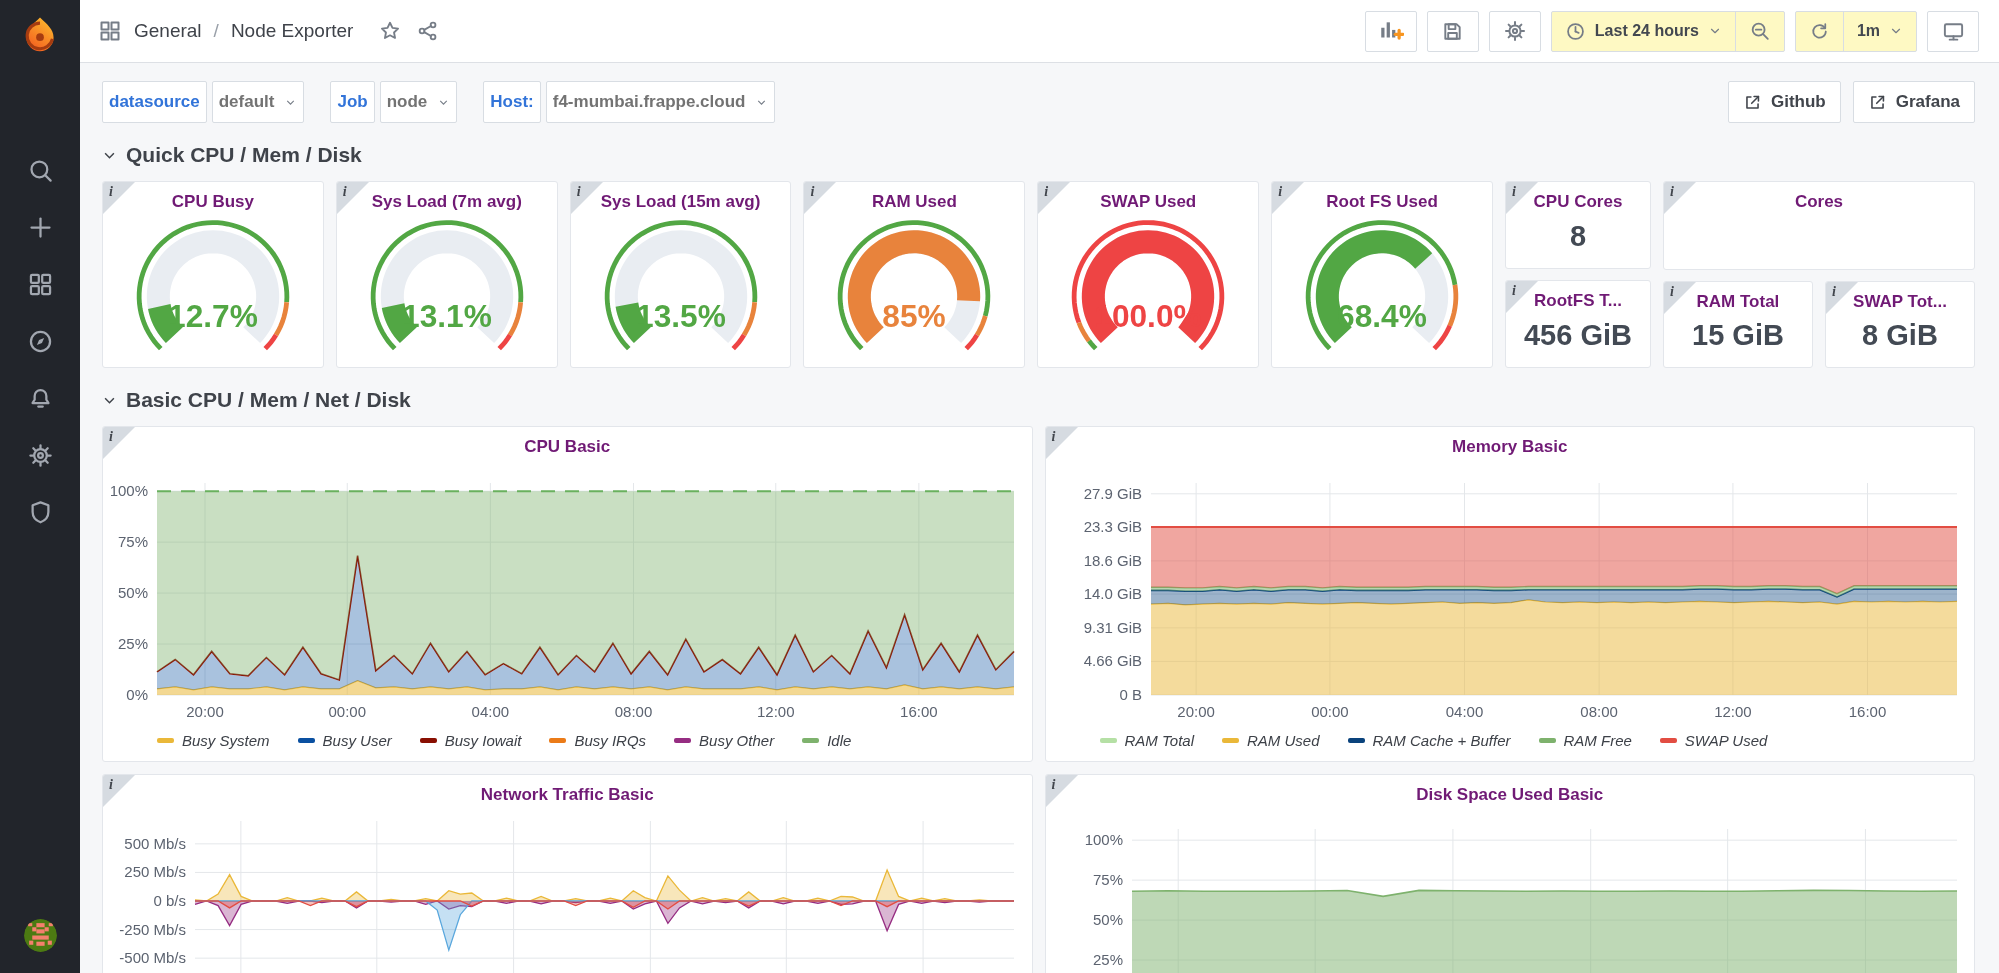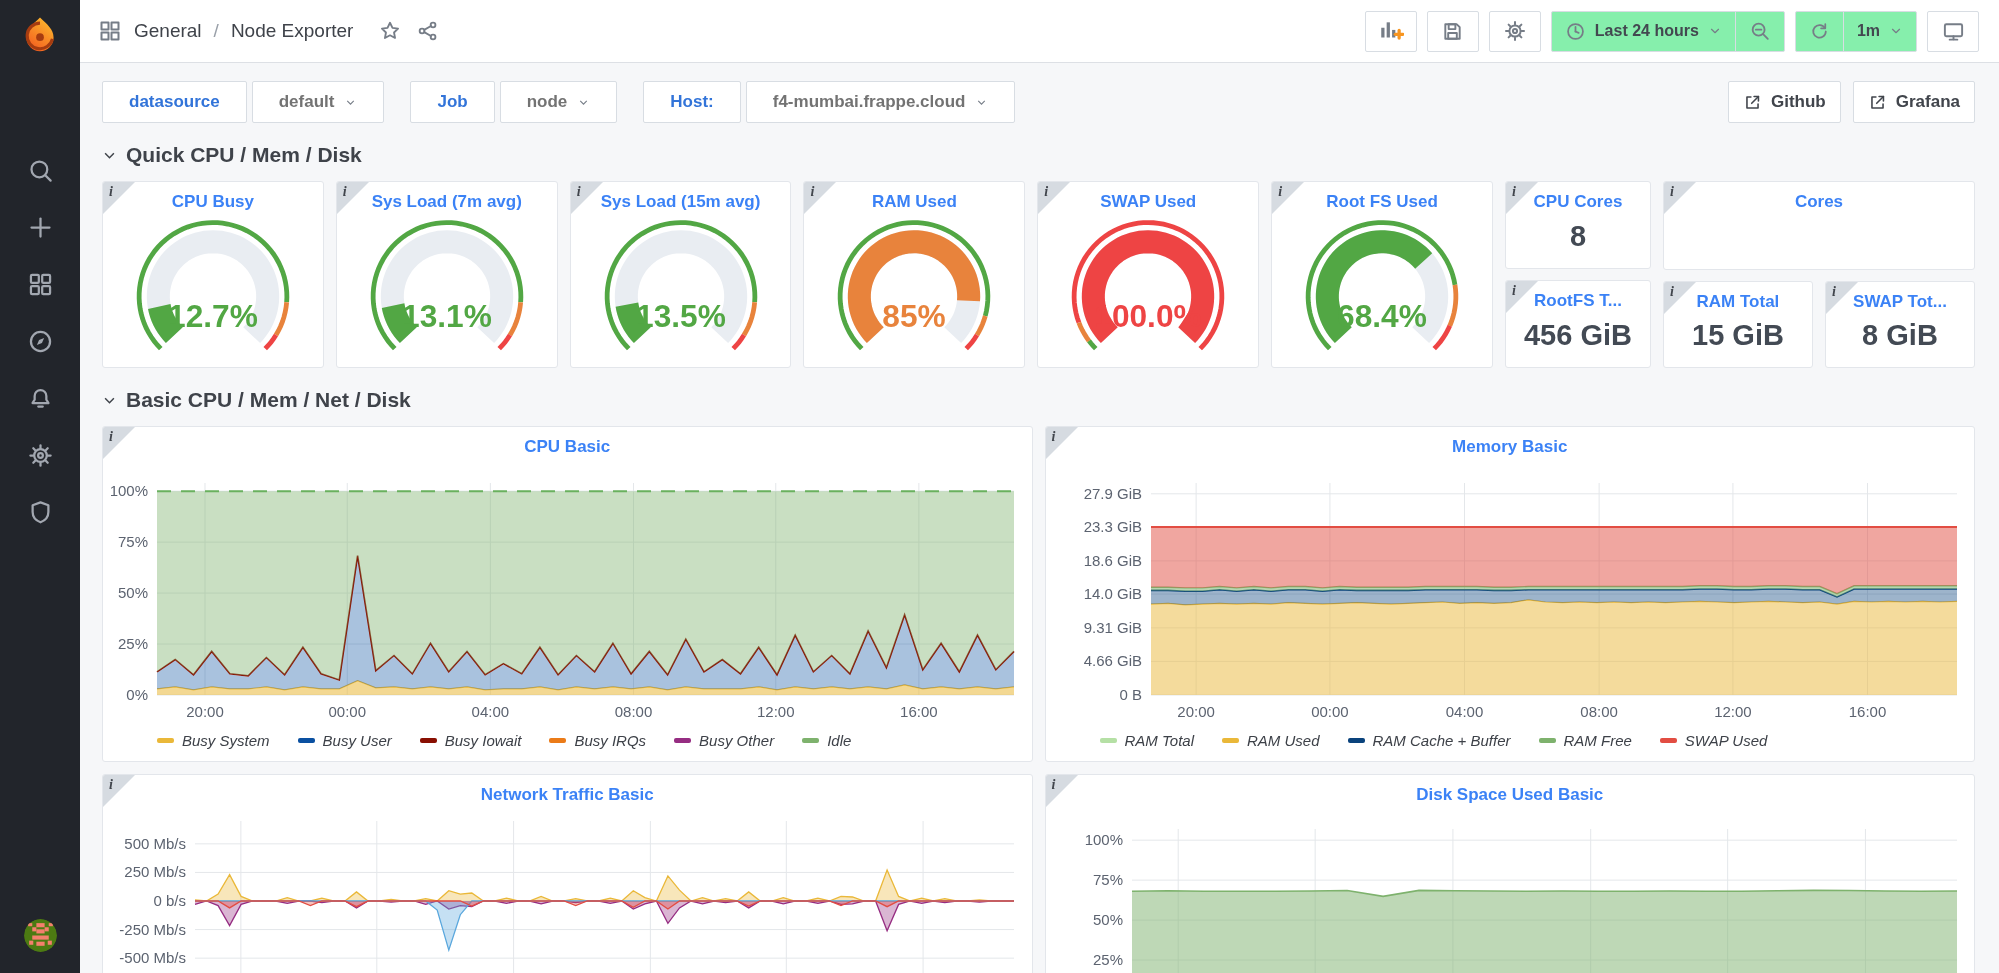--- a/index.html
+++ b/index.html
@@ -21,47 +21,47 @@
   .navbar { height:63px; background:#fff; border-bottom:1px solid #dde0e5; display:flex; align-items:center; padding:0 20px 0 18px; flex:none; }
   .crumb-icon svg, .nav-ic svg { display:block; }
   .crumb { display:flex; align-items:center; gap:12px; }
   .crumb-txt { font-size:19px; color:#3f434a; cursor:pointer; }
   .crumb-sep { font-size:19px; color:#9aa0a9; }
   .crumb-act { display:flex; align-items:center; gap:16px; margin-left:14px; }
   .nav-right { margin-left:auto; display:flex; align-items:center; gap:10px; }
   .btn { display:flex; align-items:center; justify-content:center; gap:9px; height:41px; background:#fff;
     border:1px solid #d8dde3; border-radius:2px; cursor:pointer; color:#4a5058; font-size:17px; padding:0 12px; }
   .btn.sq { width:52px; padding:0; }
-  .btn-group { display:flex; align-items:stretch; border:1px solid #d8dde3; border-radius:2px; background:#86efac; height:41px; }
+  .btn-group { display:flex; align-items:stretch; border:1px solid #d8dde3; border-radius:2px; background:#fef9c3; height:41px; }
   .btn-group .seg { display:flex; align-items:center; gap:9px; padding:0 13px; cursor:pointer; }
   .btn-group .seg + .seg { border-left:1px solid #d8dde3; }
   .ic { stroke:#767d87; fill:none; stroke-width:2; stroke-linecap:round; stroke-linejoin:round; }
   .tp-label { font-weight:600; color:#434850; }
 
   
   .varbar { display:flex; align-items:center; padding:18px 24px 0 22px; flex:none; }
   .vars { display:flex; gap:26px; }
   .var-pair { display:flex; gap:5px; }
   .vbtn { height:42px; display:flex; align-items:center; gap:10px; background:#fff; border:1px solid #d8dde3;
-    border-radius:2px; padding:0 26px; font-size:17px; cursor:pointer; }
+    border-radius:2px; padding:0 6px; font-size:17px; cursor:pointer; }
   .vlabel { color:#3274d9; font-weight:600; }
   .vvalue { color:#737373; font-weight:700; }
   .links { margin-left:auto; display:flex; gap:12px; }
   .lbtn { height:42px; display:flex; align-items:center; gap:9px; background:#fff; border:1px solid #d8dde3;
     border-radius:2px; padding:0 14px; font-size:17px; font-weight:600; color:#41454c; cursor:pointer; }
 
   
   .content { padding:0 24px 0 22px; flex:1; }
   .sec-head { display:flex; align-items:center; gap:9px; margin:20px 0 14px 0; font-size:21px; font-weight:700; color:#3f434a; cursor:pointer; }
   .sec-head svg { stroke:#3f434a; fill:none; stroke-width:2.4; }
 
   .panel { position:relative; background:#fff; border:1px solid #e3e6eb; border-radius:3px; overflow:hidden; }
   .corner { position:absolute; top:0; left:0; width:0; height:0; border-top:32px solid #d6dbe1; border-right:32px solid transparent; cursor:pointer; z-index:3; }
   .corner span { position:absolute; top:-30px; left:6px; font-size:14px; font-style:italic; font-weight:700; color:#41454c; font-family:"Liberation Serif", serif; }
-  .p-title { text-align:center; font-size:17px; font-weight:700; color:#3b82f6; padding-top:10px; cursor:pointer; white-space:nowrap; overflow:hidden; }
+  .p-title { text-align:center; font-size:17px; font-weight:700; color:#701a75; padding-top:10px; cursor:pointer; white-space:nowrap; overflow:hidden; }
 
   .gauge-row { display:flex; gap:12px; height:187px; }
   .gpanel { flex:1 1 0; }
   .gpanel svg { display:block; margin:0 auto; }
   .stat-col1 { width:146px; flex:none; display:flex; flex-direction:column; gap:11px; }
   .stat-col2 { width:312px; flex:none; display:flex; flex-direction:column; gap:11px; }
   .stat-sub { display:flex; gap:12px; flex:1; }
   .spanel { flex:1; display:flex; flex-direction:column; }
   .s-value { flex:1; display:flex; align-items:center; justify-content:center; font-size:29px; font-weight:700; color:#434a54; padding-bottom:8px; }
 

